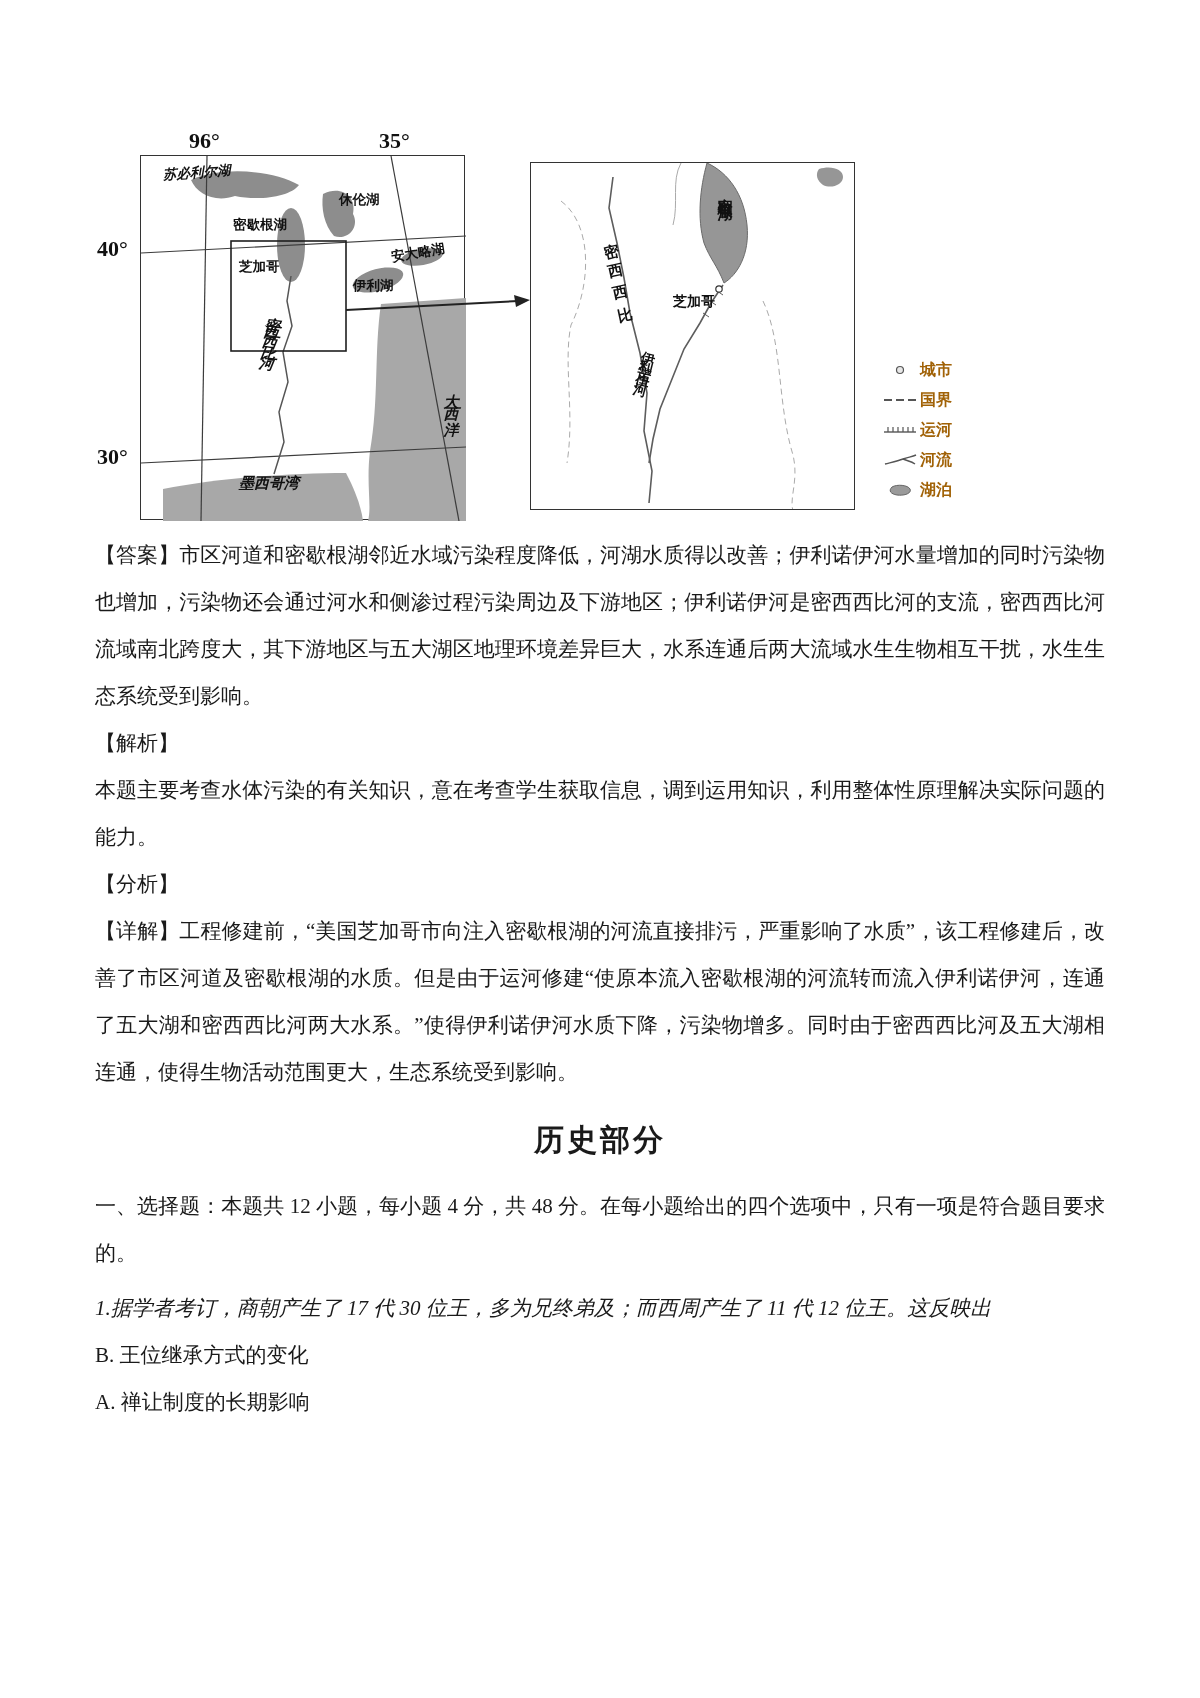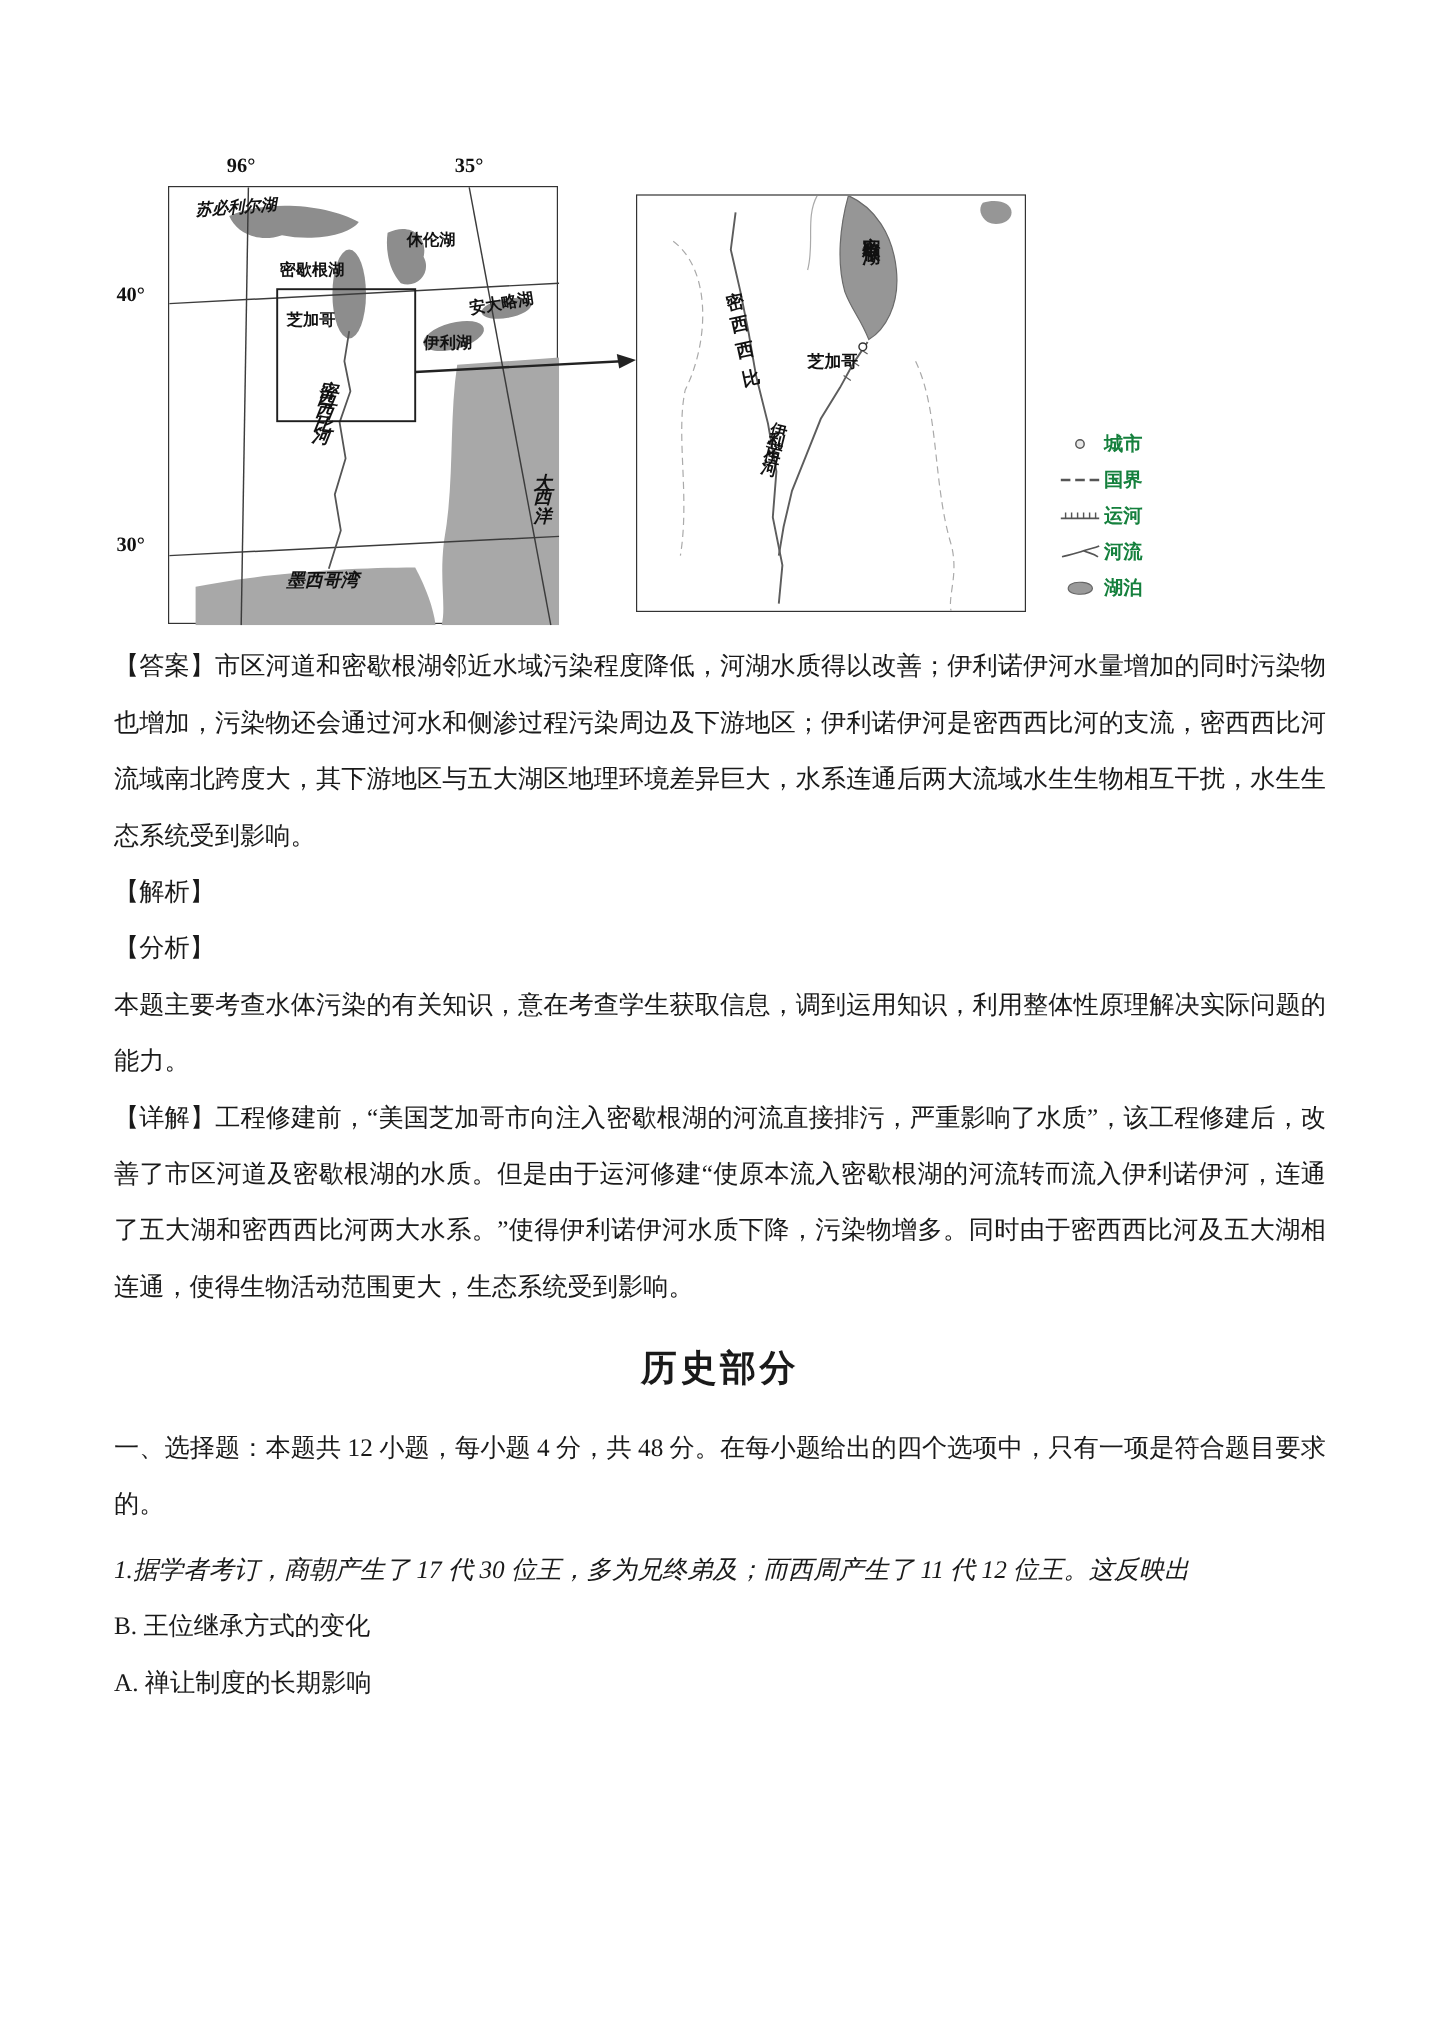--- a/index.html
+++ b/index.html
@@ -10,27 +10,27 @@
   }
   
   .figure { position:relative; height:392px; margin-top:140px; }
   .map { position:absolute; border:1.5px solid #333; background:#fff; overflow:visible; }
   .left-map  { left:140px; top:15px;  width:325px; height:365px; }
   .right-map { left:530px; top:22px;  width:325px; height:348px; overflow:hidden; }
   .map svg.map-art { position:absolute; left:0; top:0; }
   .map-label { position:absolute; font-weight:bold; font-size:13.5px; white-space:nowrap; color:#111; }
   .ital { font-style:italic; }
   .vert { writing-mode:vertical-rl; text-orientation:upright; }
-  .coord { position:absolute; font-weight:bold; font-size:17px; color:#111; white-space:nowrap; }
+  .coord { position:absolute; font-weight:bold; font-size:22px; color:#111; white-space:nowrap; }
   .arrow-wrap { position:absolute; left:346px; top:152px; }
   
   .legend { position:absolute; left:880px; top:215px; width:130px; }
   .legend-row { display:flex; align-items:center; height:30px; }
   .legend-icon { width:40px; display:flex; justify-content:center; }
-  .legend-label { font-weight:bold; font-size:16px; color:#15803d; }
+  .legend-label { font-weight:bold; font-size:16px; color:#a16207; }
   
   .content { padding:0 95px; }
   .content p { font-size:21px; line-height:47px; text-align:justify; color:#1a1a1a; }
   .question-line { margin-top:20px; }
   .history-title { font-size:30px; font-weight:bold; text-align:center; margin-top:24px; letter-spacing:3px; }
   .instructions { font-size:22px; font-weight:normal; line-height:52px; text-align:justify; margin-top:22px; }
   .q1 { margin-top:8px;font-style:italic; }
   .option { line-height:50px; }
 </style>
 </head>
@@ -150,22 +150,22 @@
           </svg>
       </span>
       <span class="legend-label">湖泊</span>
     </div>
   </div>
 </div>
 
 <div class="content">
   <p>【答案】市区河道和密歇根湖邻近水域污染程度降低，河湖水质得以改善；伊利诺伊河水量增加的同时污染物也增加，污染物还会通过河水和侧渗过程污染周边及下游地区；伊利诺伊河是密西西比河的支流，密西西比河流域南北跨度大，其下游地区与五大湖区地理环境差异巨大，水系连通后两大流域水生生物相互干扰，水生生态系统受到影响。</p>
   <p>【解析】</p>
+  <p>本题主要考查水体污染的有关知识，意在考查学生获取信息，调到运用知识，利用整体性原理解决实际问题的能力。</p>
   <p>【分析】</p>
-  <p>本题主要考查水体污染的有关知识，意在考查学生获取信息，调到运用知识，利用整体性原理解决实际问题的能力。</p>
   <p>【详解】工程修建前，“美国芝加哥市向注入密歇根湖的河流直接排污，严重影响了水质”，该工程修建后，改善了市区河道及密歇根湖的水质。但是由于运河修建“使原本流入密歇根湖的河流转而流入伊利诺伊河，连通了五大湖和密西西比河两大水系。”使得伊利诺伊河水质下降，污染物增多。同时由于密西西比河及五大湖相连通，使得生物活动范围更大，生态系统受到影响。</p>
 </div>
 
 <div class="content">
   <h1 class="history-title">历史部分</h1>
   <p class="instructions">一、选择题：本题共 12 小题，每小题 4 分，共 48 分。在每小题给出的四个选项中，只有一项是符合题目要求的。</p>
   <p class="q1">1.据学者考订，商朝产生了 17 代 30 位王，多为兄终弟及；而西周产生了 11 代 12 位王。这反映出</p>
   <p class="option">B. 王位继承方式的变化</p>
   <p class="option">A. 禅让制度的长期影响</p>
 </div>

